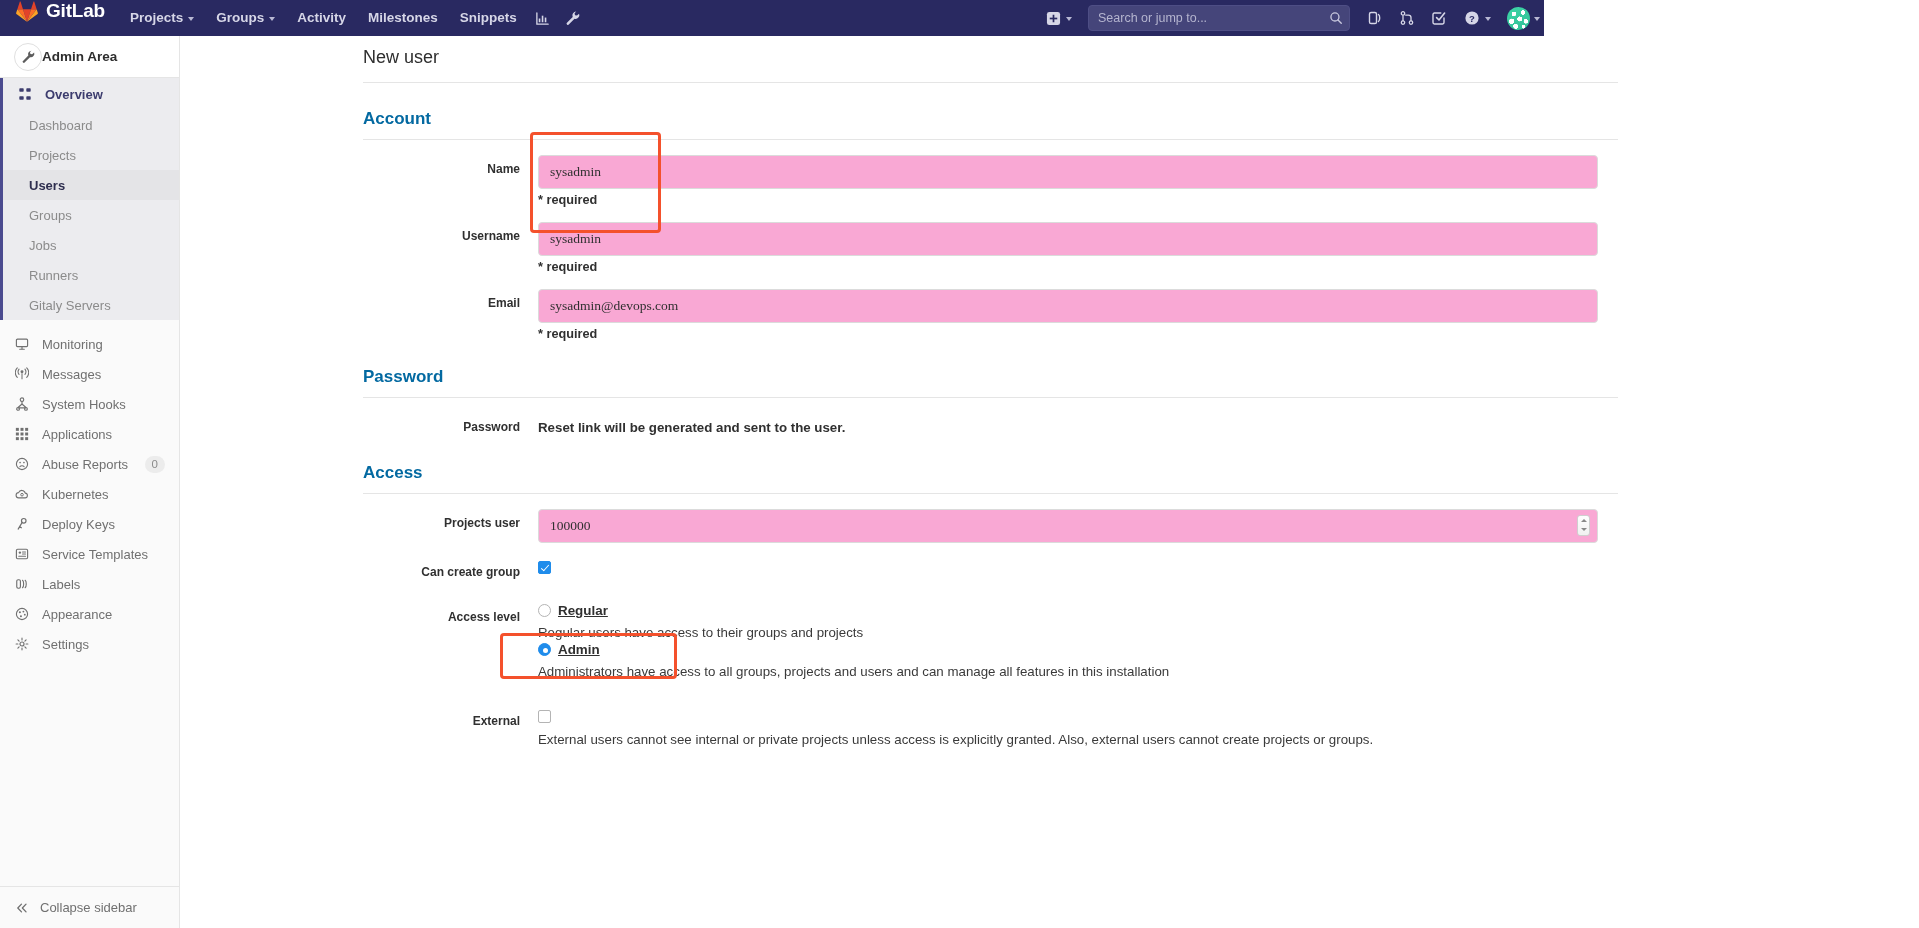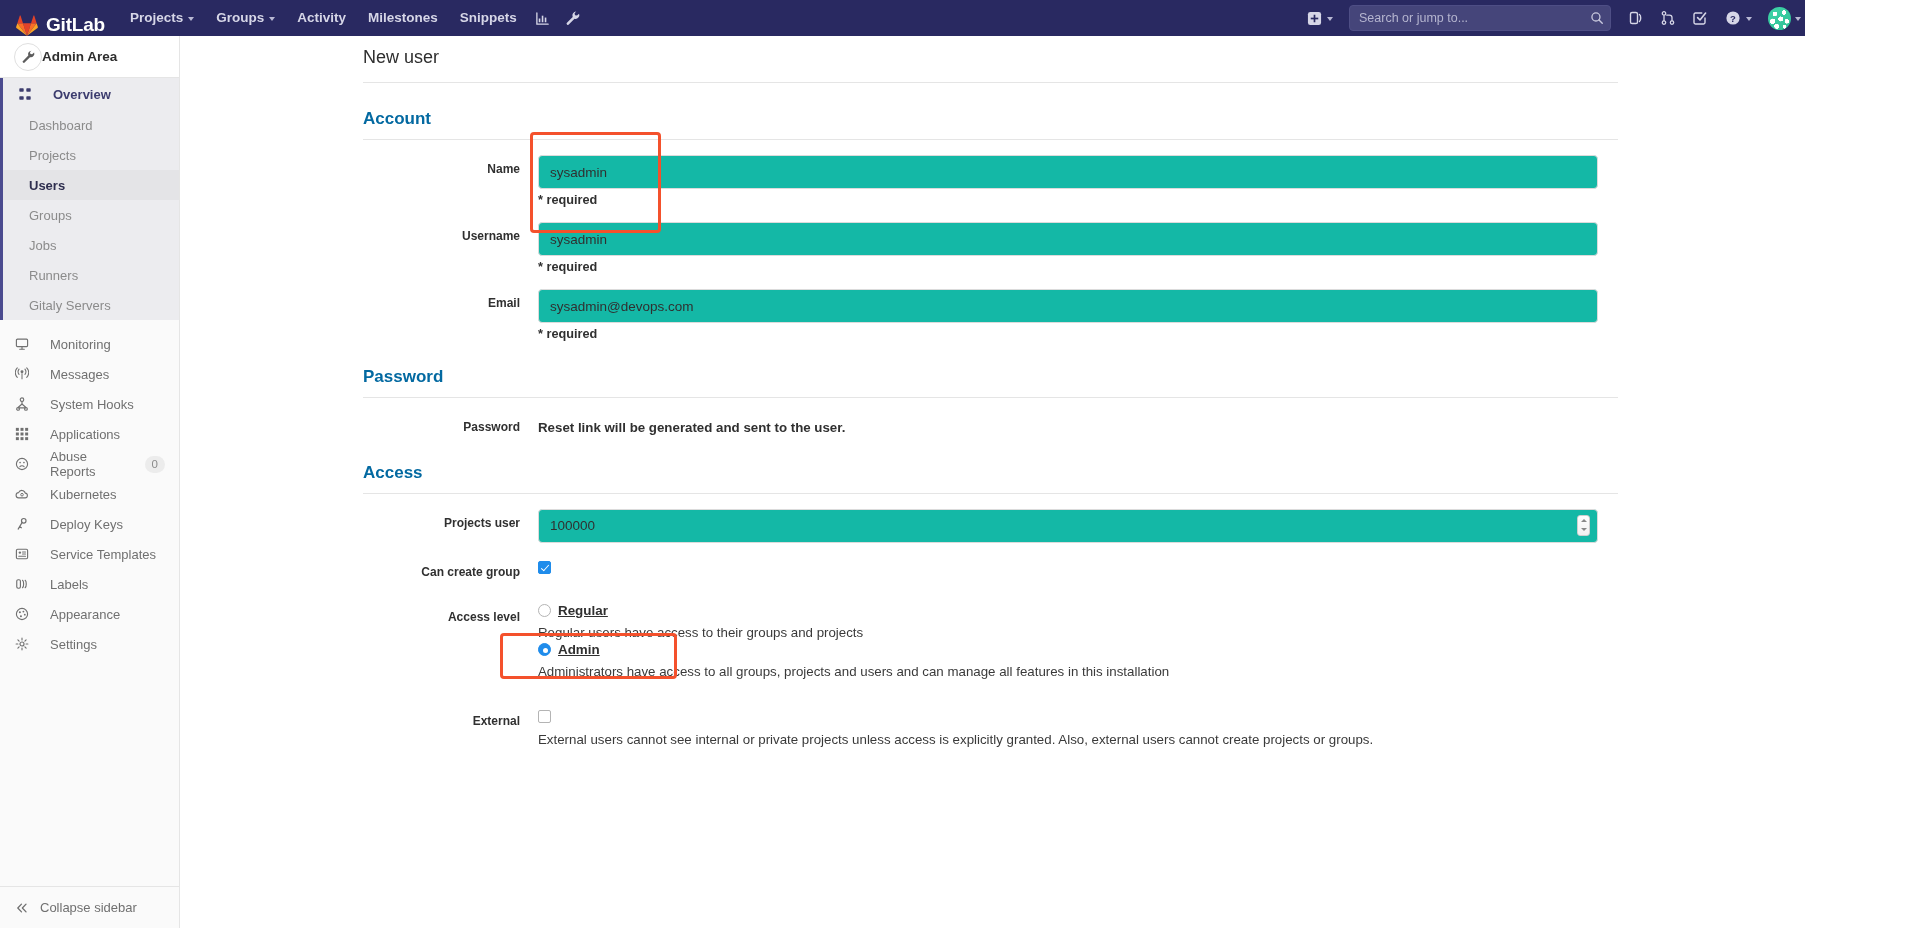--- a/index.html
+++ b/index.html
@@ -8,23 +8,23 @@
     width: 1919px; height: 928px;
     overflow: hidden;
     background: #fff;
     font-family: "Liberation Sans", sans-serif;
     -webkit-font-smoothing: antialiased;
   }
 
   
   .navbar {
     position: absolute; top: 0; left: 0;
-    width: 1805px; height: 36px;
+    width: 1544px; height: 36px;
     background: #292961;
-    display: flex; align-items: flex-end;
+    display: flex; align-items: flex-start;
     z-index: 40;
   }
   .nav-logo {
     display: flex; align-items: center;
     margin-left: 16px; margin-right: 14px;
     gap: 8px; cursor: pointer;
   }
   .tanuki { width: 22px; height: 21px; display:block; }
   .brand-text {
     color: #fff; font-size: 19px; font-weight: 600;
@@ -110,21 +110,21 @@
 
   .sb-group-active {
     background: #ececef;
     border-left: 3px solid #4b4b8f;
     padding-left: 0;
   }
   .sb-item {
     display: flex; align-items: center;
     height: 30px; padding: 0 14px;
     color: #707070; font-size: 13px;
-    cursor: pointer; gap: 20px; position: relative;
+    cursor: pointer; gap: 12px; position: relative;
   }
   .sb-item.top { font-weight: 600; color: #3c3c6e; height: 32px; }
   .sb-ico { width: 16px; height: 16px; flex: 0 0 16px;
     display:flex; align-items:center; justify-content:center; }
   .sb-sub {
     display: flex; align-items: center;
     height: 30px; padding-left: 26px; padding-right: 12px;
     color: #8b8b8b; font-size: 13px; cursor: pointer;
   }
   .sb-sub.active { color: #2e2e4f; font-weight: 700; background: #e4e4e7; }
@@ -175,21 +175,21 @@
   .form-label {
     width: 175px; flex: 0 0 175px; text-align: right;
     padding-right: 18px; padding-top: 7px;
     font-size: 12px; font-weight: 700; color: #303030;
   }
   .form-field { flex: 1; min-width: 0; }
   .txt-input {
     width: 1060px; height: 34px;
     border: 1px solid #dbdbdb; border-radius: 4px;
     padding: 0 11px; font-size: 13.5px; color: #303030;
-    font-family: Liberation Sans, sans-serif; outline: none; background: #14b8a6;
+    font-family: Liberation Serif, serif; outline: none; background: #f9a8d4;
   }
   .num-input-wrap { position: relative; width: 1060px; }
   .spinner {
     position: absolute; right: 8px; top: 6px;
     width: 13px; height: 21px;
     border: 1px solid #cfcfcf; border-radius: 3px;
     background: linear-gradient(#fefefe,#f1f1f1);
     display: flex; flex-direction: column;
     align-items: center; justify-content: space-around;
     cursor: pointer;

